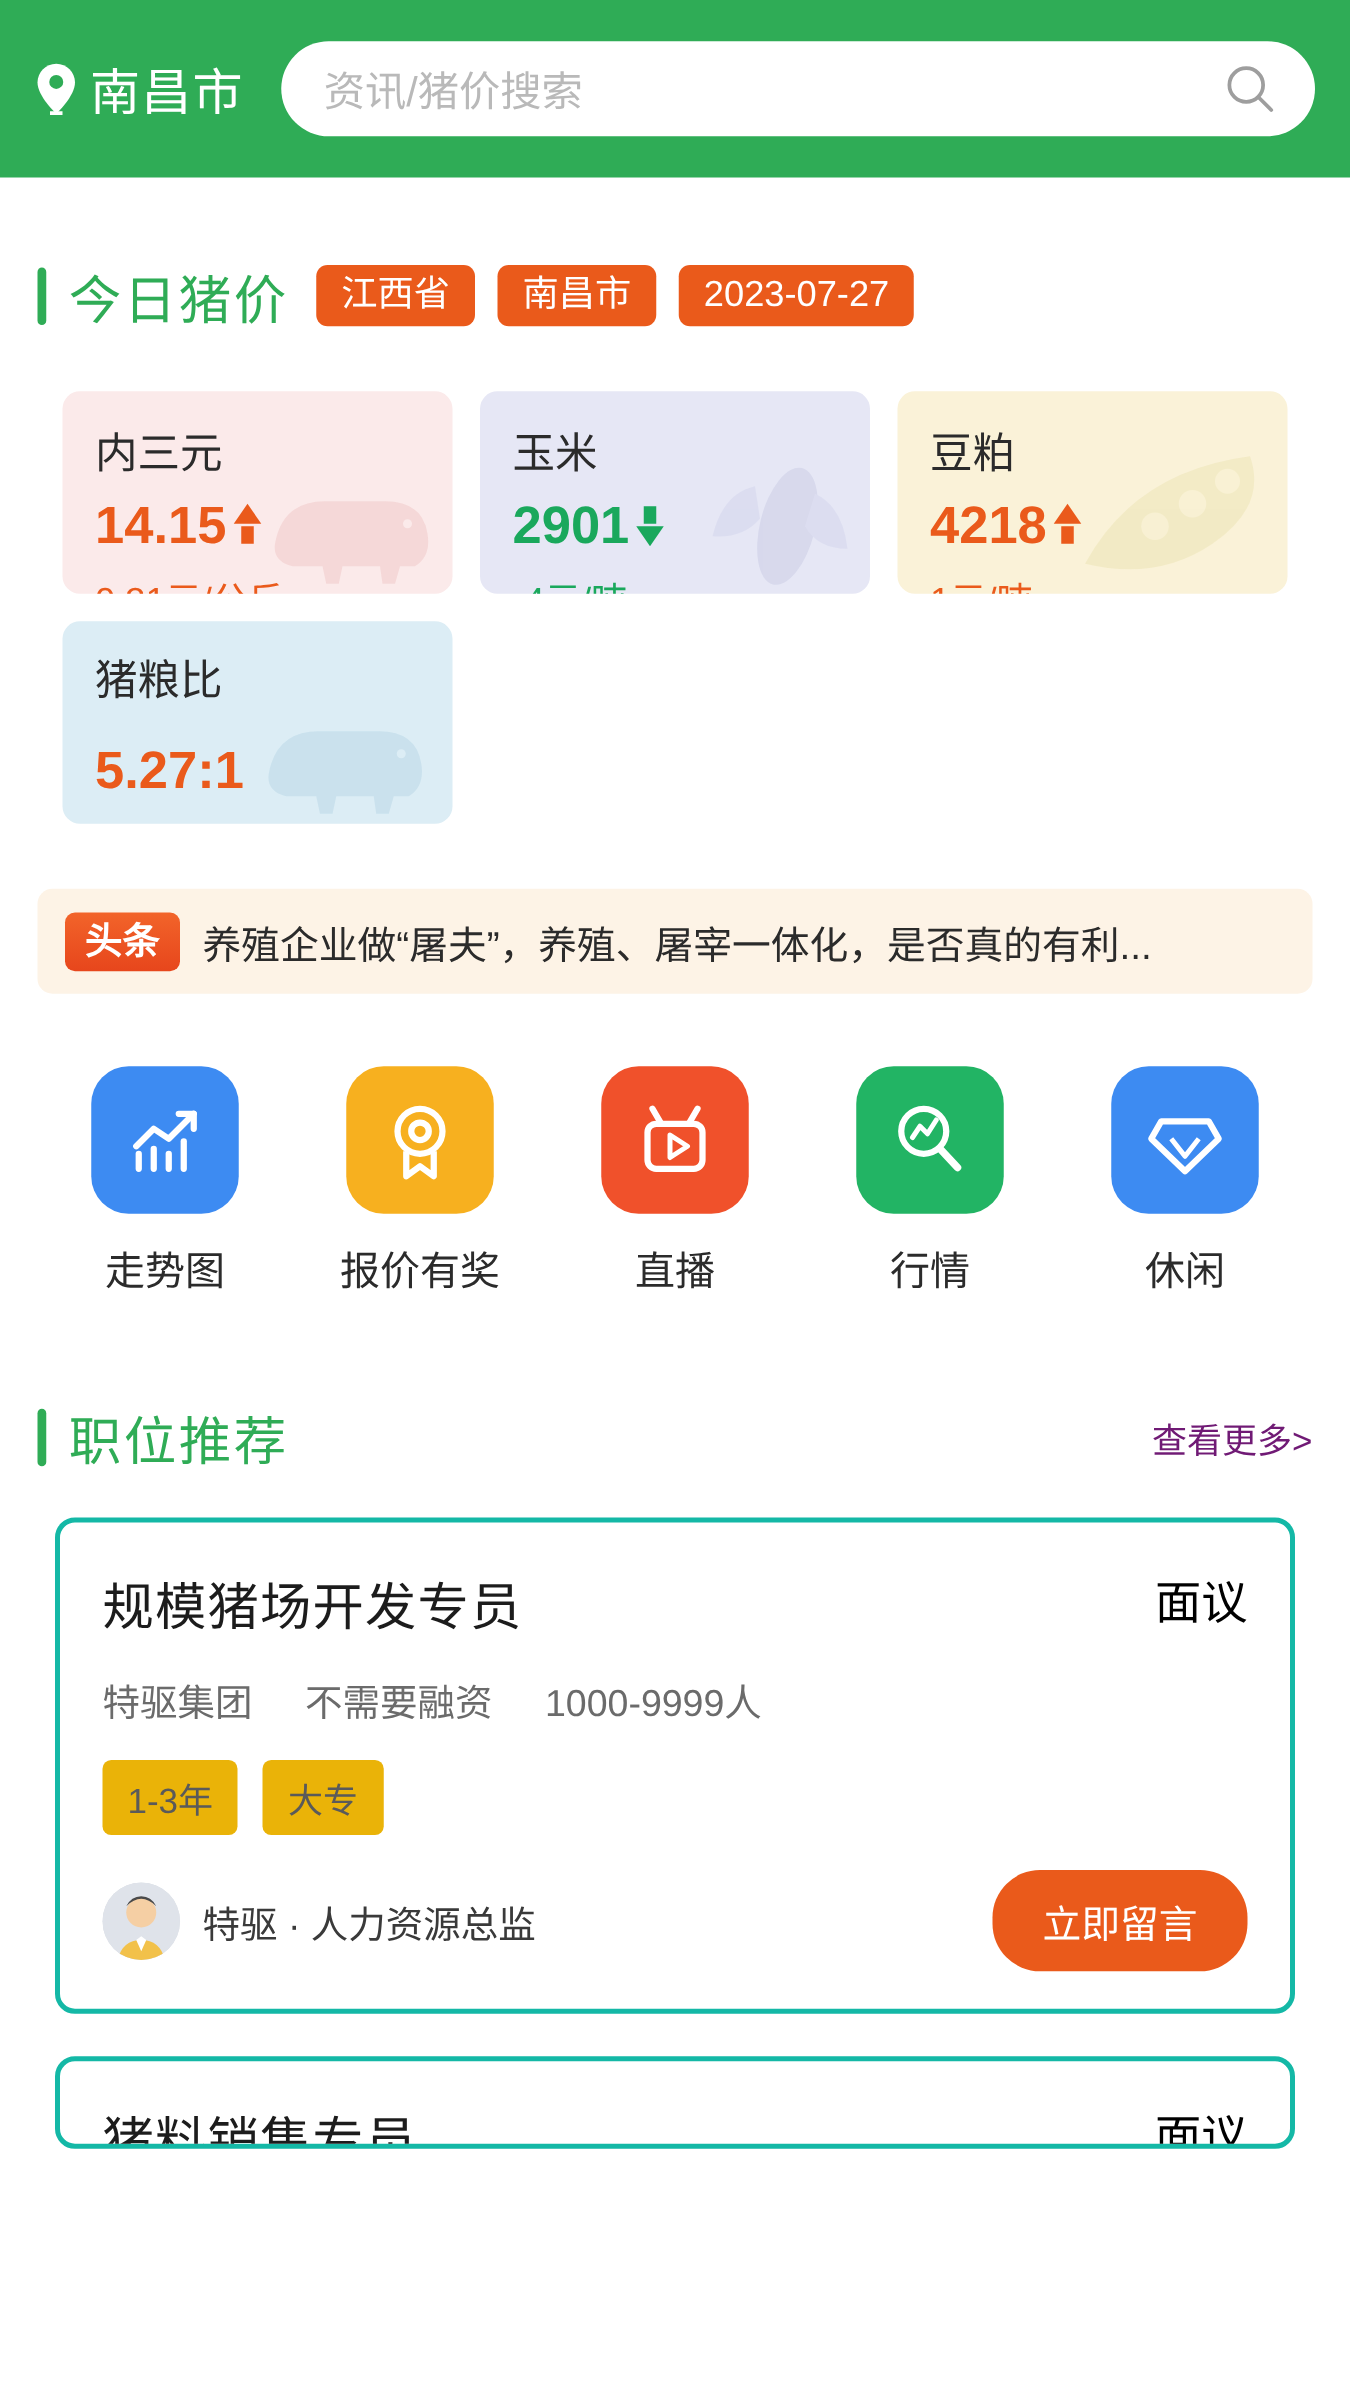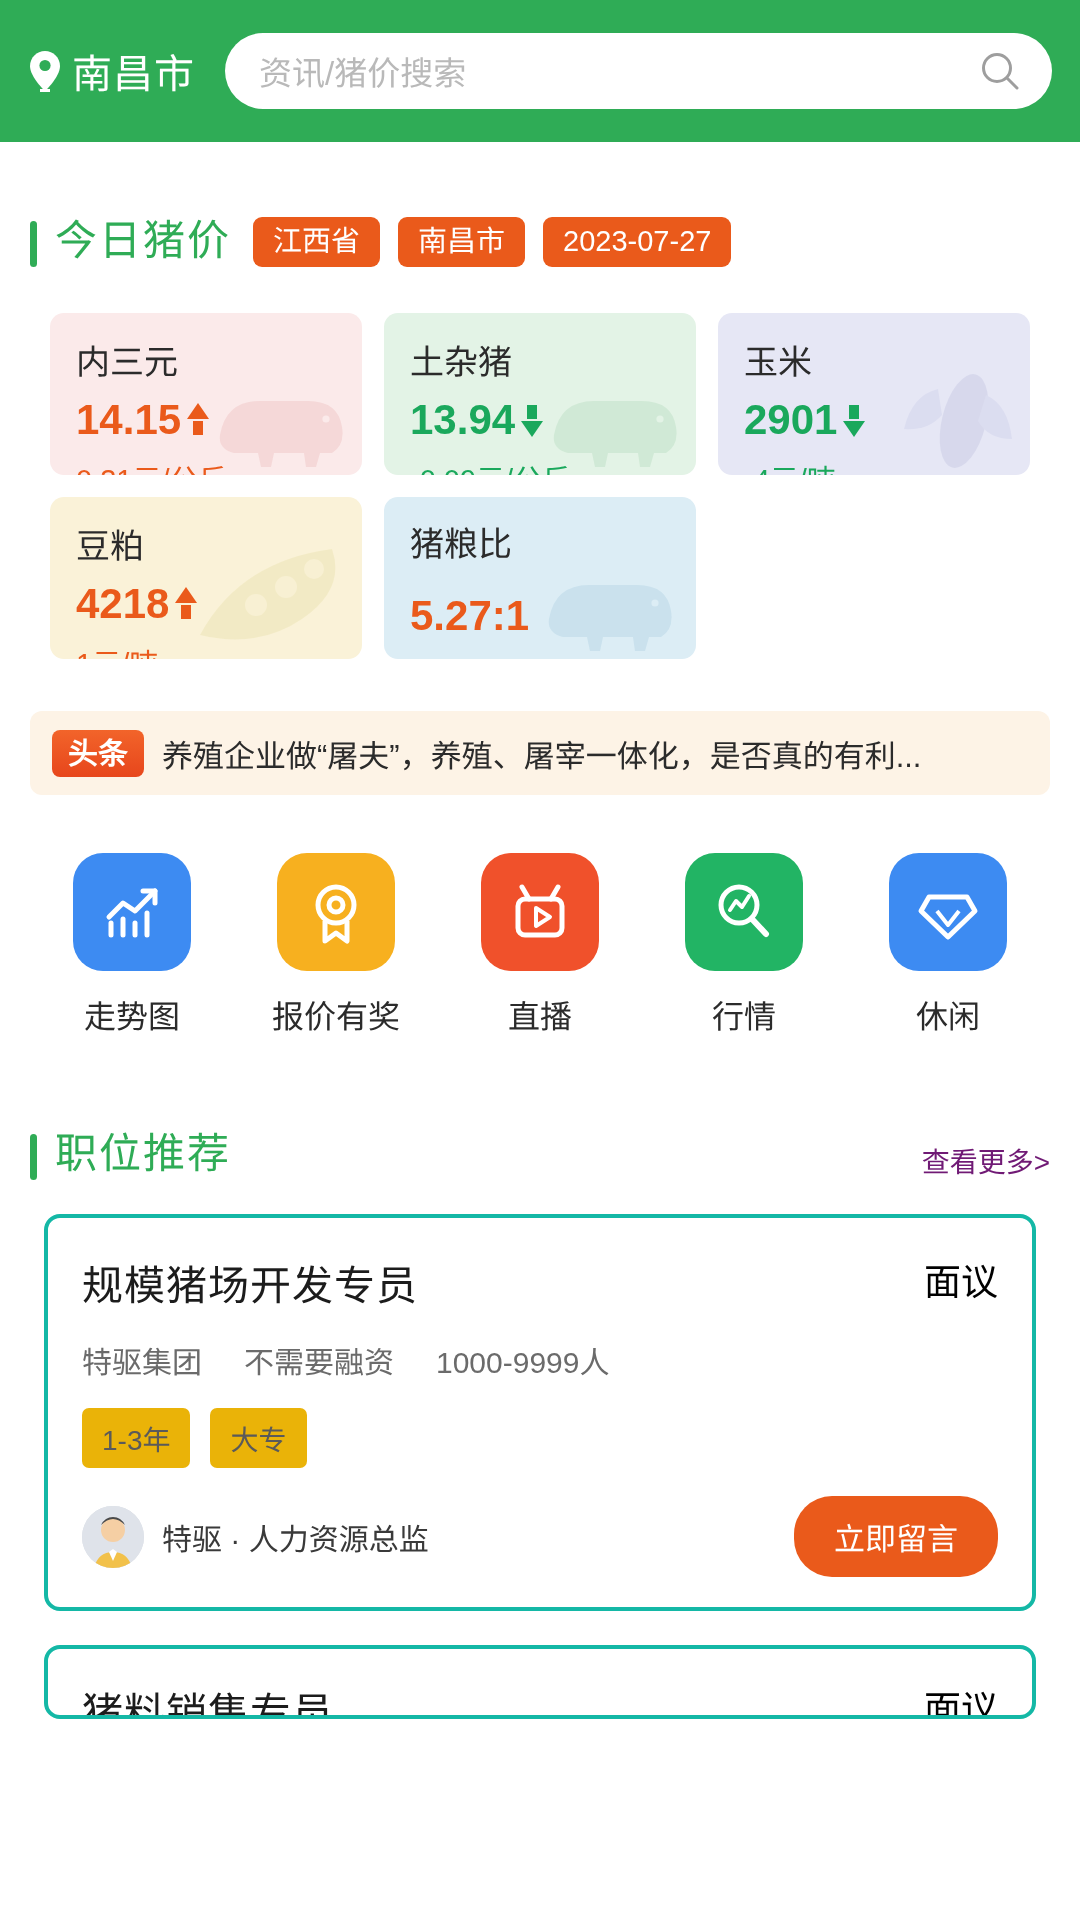--- a/index.html
+++ b/index.html
@@ -24,21 +24,21 @@
   .loc-name { color: #fff; font-size: 40px; letter-spacing: 1px; white-space: nowrap; }
   .searchbar {
     flex: 1; height: 76px; background: #fff; border-radius: 38px;
     display: flex; align-items: center; padding: 0 30px 0 34px;
     margin-left: 12px;
   }
   .search-ph { flex: 1; color: #b9b9b9; font-size: 33px; }
   .search-icon { width: 44px; height: 44px; flex: 0 0 auto; }
 
   
-  .sec-head { display: flex; align-items: flex-end; padding: 0 30px; }
+  .sec-head { display: flex; align-items: center; padding: 0 30px; }
   .sec-bar { width: 7px; height: 46px; background: #2fac56; border-radius: 4px; margin-right: 18px; }
   .sec-title { font-size: 42px; color: #2fac56; letter-spacing: 2px; white-space: nowrap; }
   .sec-more { margin-left: auto; font-size: 28px; color: #701a75; white-space: nowrap; }
 
   .tagrow { display: flex; gap: 18px; margin-left: 22px; }
   .tag {
     background: #ea5a1b; color: #fff; font-size: 29px;
     border-radius: 9px; padding: 9px 20px; white-space: nowrap; line-height: 1.1;
   }
 
@@ -165,35 +165,20 @@
       <div class="pval up">
         <span>14.15</span>
         <span class="arrow-wrap">
           <span class="arrow up-a"></span>
             <span class="arrow-stem-up"></span>
         </span>
       </div>
       <div class="pdelta up">0.31元/公斤</div>
     </div>
 
-    <div class="pcard" style="background:#e3f3e6">
-      <svg class="bgart" width="160" height="110" viewBox="0 0 160 110">
-        <path d="M20 70 q6-34 40-34 h48 q30 0 34 26 q3 18-10 26 h-12 l-4 14 h-10 l-2-14 h-30 l-3 14 h-10 l-3-14 h-24 q-16-4-14-18z" fill="#bee0c6"></path>
-        <circle cx="126" cy="54" r="3.6" fill="#e3f3e6"></circle>
-      </svg>
-      <div class="pname">土杂猪</div>
-      <div class="pval down">
-        <span>13.94</span>
-        <span class="arrow-wrap">
-          <span class="arrow-stem-down"></span>
-            <span class="arrow down-a"></span>
-        </span>
-      </div>
-      <div class="pdelta down">-0.09元/公斤</div>
-    </div>
 
     <div class="pcard" style="background:#e6e7f5">
       <svg class="bgart" width="160" height="120" viewBox="0 0 160 120">
         <ellipse cx="96" cy="66" rx="22" ry="48" transform="rotate(14 96 66)" fill="#c9cbe4"></ellipse>
         <path d="M70 34 q-26 6-34 40 q24 2 38-14z" fill="#d2d4ec"></path>
         <path d="M118 40 q22 10 26 44 q-24 0-34-18z" fill="#d2d4ec"></path>
       </svg>
       <div class="pname">玉米</div>
       <div class="pval down">
         <span>2901</span>

